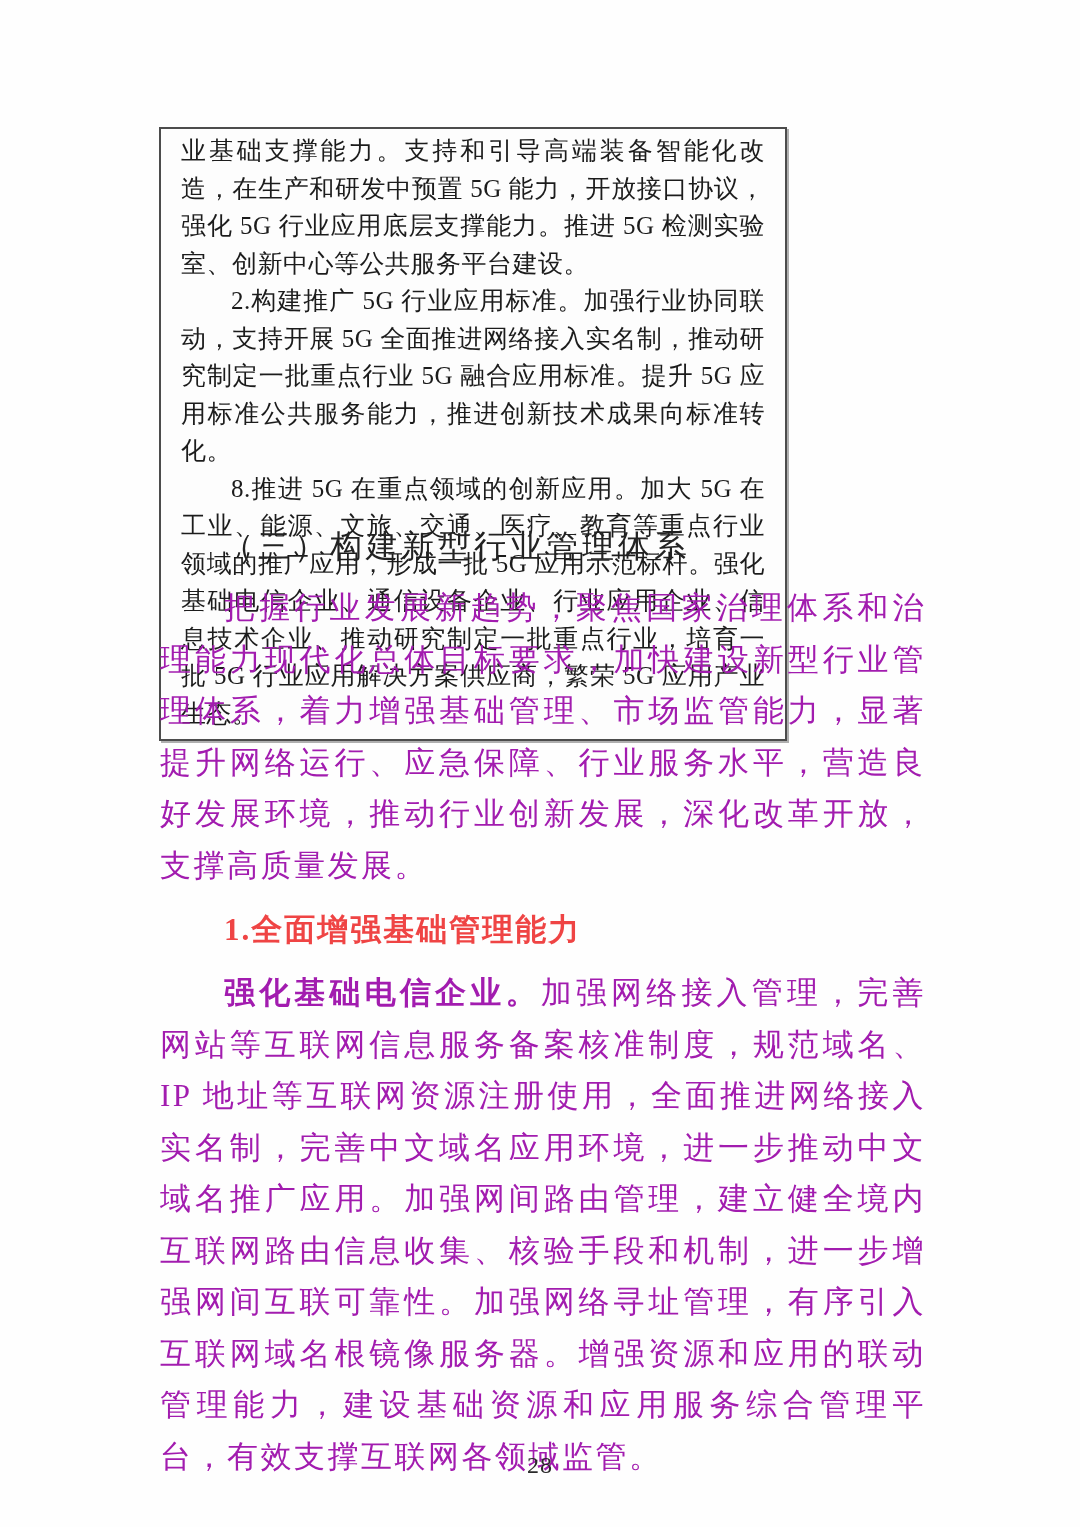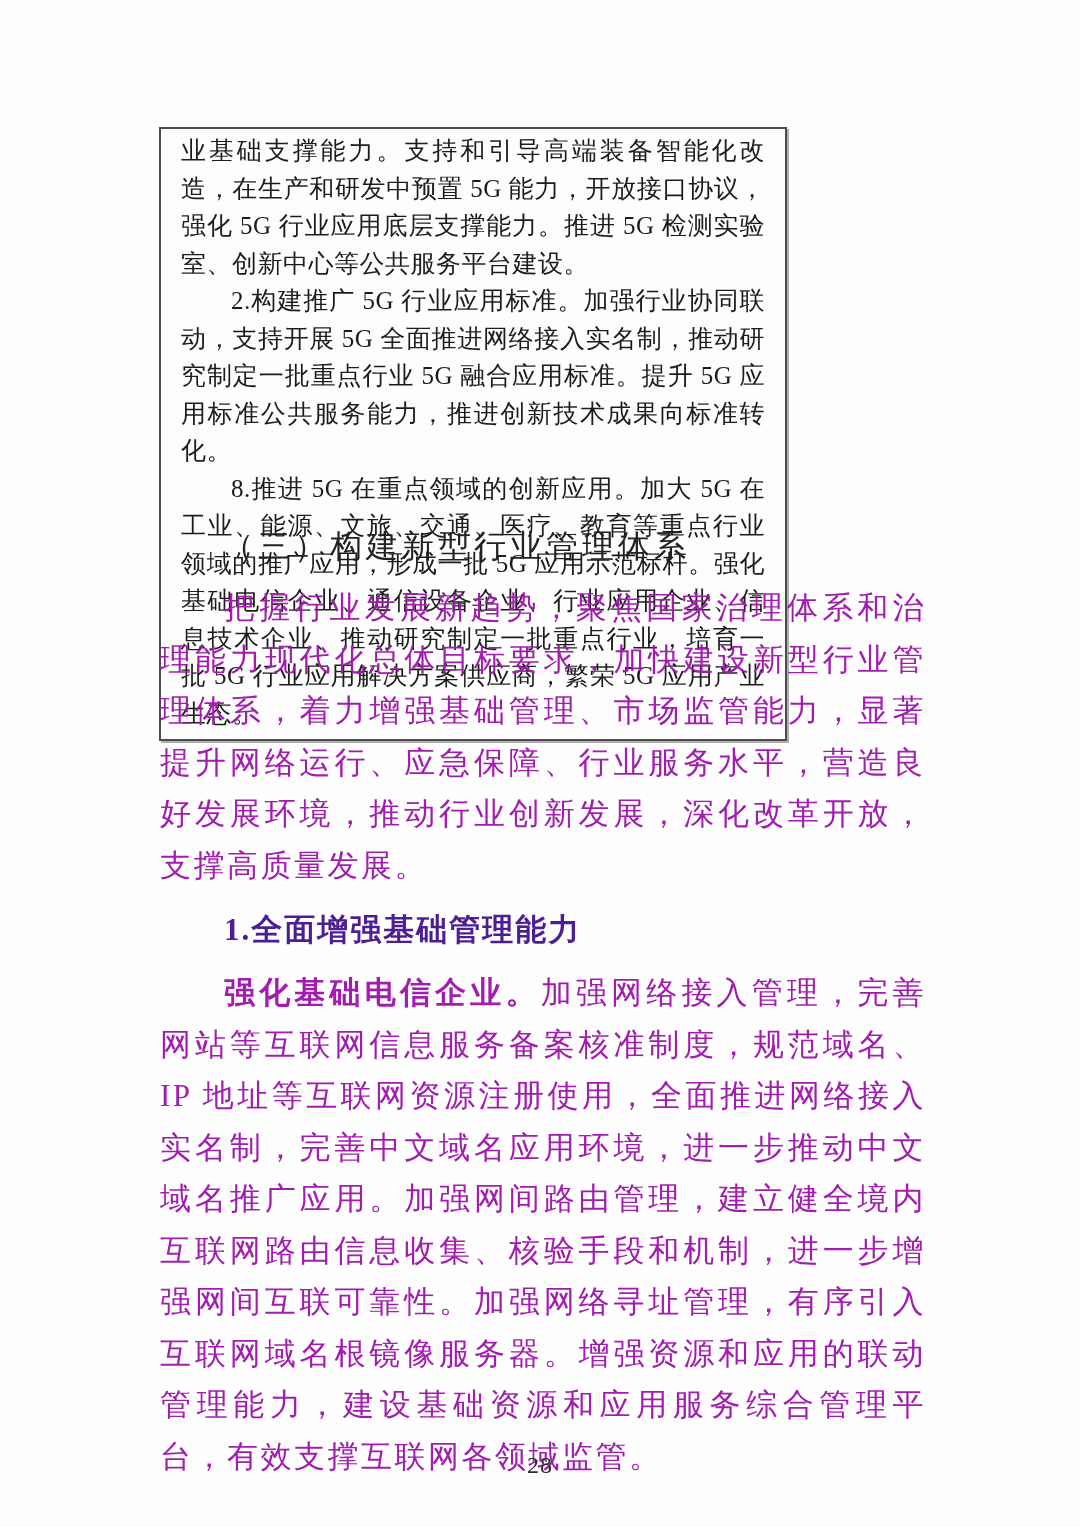--- a/index.html
+++ b/index.html
@@ -69,21 +69,21 @@
     color: #a21caf;
   }
   .body-para b.lead { font-weight: bold; }
   .sub-heading {
     margin: 14px 0 0 0;
     padding-left: 64px;
     font-size: 31px;
     font-weight: bold;
     letter-spacing: 2px;
     line-height: 50px;
-    color: #4c1d95;
+    color: #ef4444;
   }
   
   .page-number {
     position: absolute;
     top: 1420px;
     left: 0;
     width: 100%;
     text-align: center;
     font-size: 24px;
     letter-spacing: 1px;

